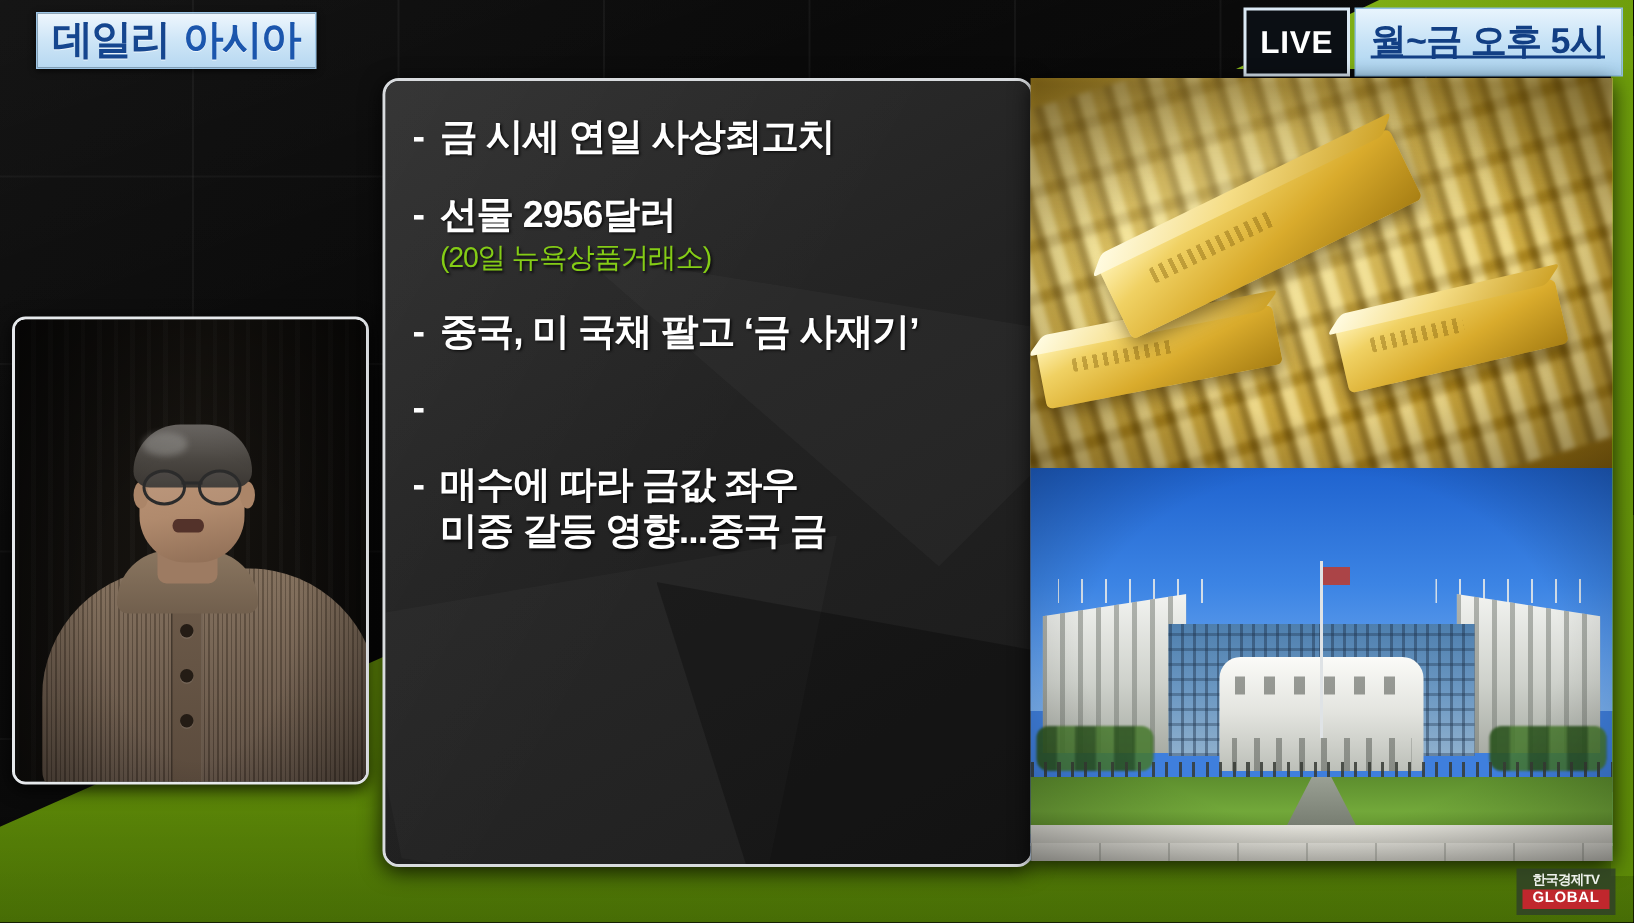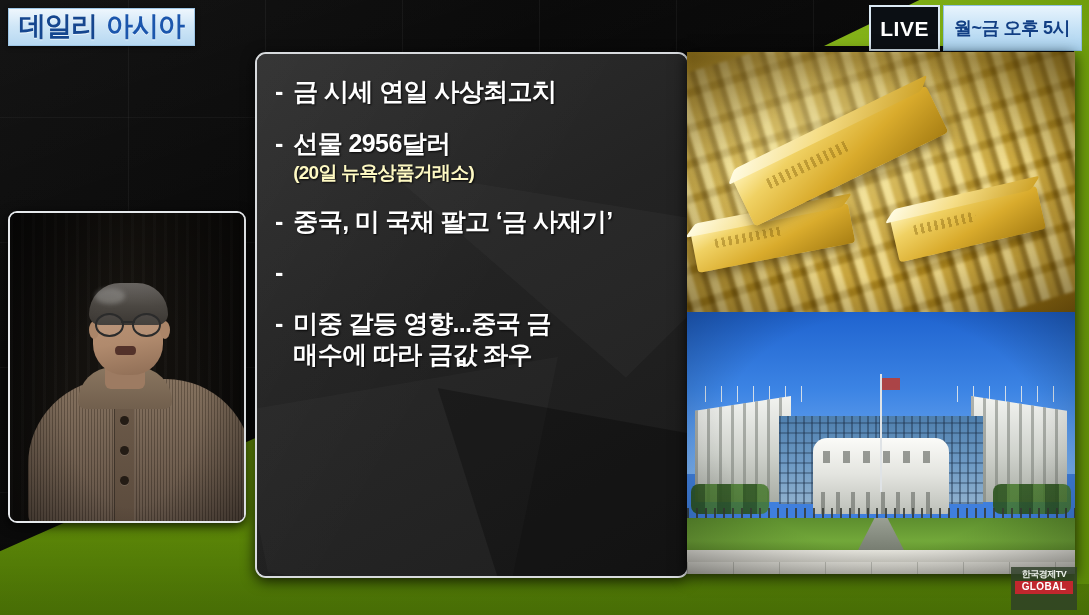--- a/index.html
+++ b/index.html
@@ -76,21 +76,21 @@
     top: 0;
     width: 265px;
     height: 46px;
     background: linear-gradient(90deg, #86b51a 0%, #6f9e0c 100%);
     clip-path: polygon(36% 0%, 100% 0%, 100% 100%, 0% 100%);
   }
 
   
   .channel-logo {
     position: absolute;
-    left: 8px;
+    left: 24px;
     top: 8px;
     padding: 4px 10px 5px 10px;
     background: linear-gradient(180deg, #eef6fd 0%, #cfe6f7 48%, #b7d8f1 100%);
     border: 1px solid #9ec6e6;
     display: flex;
     align-items: flex-start;
     gap: 9px;
     box-shadow: 0 1px 4px rgba(0,0,0,0.7);
   }
   .channel-logo .word {
@@ -126,25 +126,26 @@
     line-height: 1;
   }
   .schedule-chip {
     display: flex;
     align-items: center;
     padding: 0 11px 0 10px;
     margin-left: 3px;
     background: linear-gradient(180deg, #e8f4fd 0%, #c6e2f6 50%, #a9d2ef 100%);
     border: 1px solid #8fbfe2;
     color: #123f84;
-    font-size: 18px;
+    font-size: 24px;
     font-weight: bold;
     letter-spacing: -0.5px;
     line-height: 1;
     white-space: nowrap;
+    text-decoration: underline;
   }
 
   
   .speaker-box {
     position: absolute;
     left: 8px;
     top: 211px;
     width: 234px;
     height: 308px;
     border: 2px solid #e6e9ec;
@@ -354,23 +355,23 @@
   .bl-main {
     color: #ffffff;
     font-size: 25px;
     font-weight: bold;
     line-height: 1.26;
     letter-spacing: -0.6px;
     text-shadow: 1px 1px 2px rgba(0,0,0,0.85);
     white-space: nowrap;
   }
   .bl-sub {
-    color: #fef9c3;
+    color: #84cc16;
     font-size: 19px;
-    font-weight: bold;
+    font-weight: normal;
     line-height: 1.3;
     letter-spacing: -0.8px;
     text-shadow: 1px 1px 2px rgba(0,0,0,0.85);
     margin-top: 2px;
     white-space: nowrap;
   }
 
   
   .media-stack {
     position: absolute;
@@ -608,21 +609,21 @@
     pointer-events: none;
   }
 
   
   .watermark {
     position: absolute;
     right: 12px;
     bottom: 5px;
     width: 58px;
     background: rgba(46,64,40,0.82);
-    padding: 3px 4px 16px 4px;
+    padding: 3px 4px 4px 4px;
     text-align: center;
     line-height: 1;
   }
   .wm-top {
     color: #eef1ec;
     font-size: 9px;
     font-weight: bold;
     letter-spacing: -0.5px;
     margin-bottom: 2px;
     white-space: nowrap;
@@ -727,22 +728,22 @@
           <div class="bl-dash">-</div>
           <div class="bl-lines">
           </div>
         </div>
       </div>
 
       <div class="bullet">
         <div class="bl-row">
           <div class="bl-dash">-</div>
           <div class="bl-lines">
+            <div class="bl-main">매수에 따라 금값 좌우</div>
             <div class="bl-main">미중 갈등 영향...중국 금</div>
-            <div class="bl-main">매수에 따라 금값 좌우</div>
           </div>
         </div>
       </div>
 
     </div>
   </div>
 
   <div class="media-stack">
 
     <div class="media-cell top">

